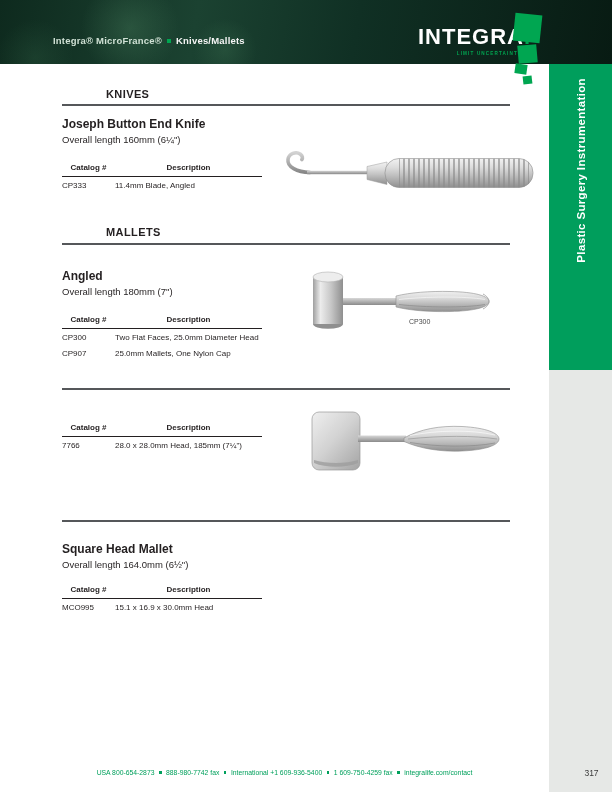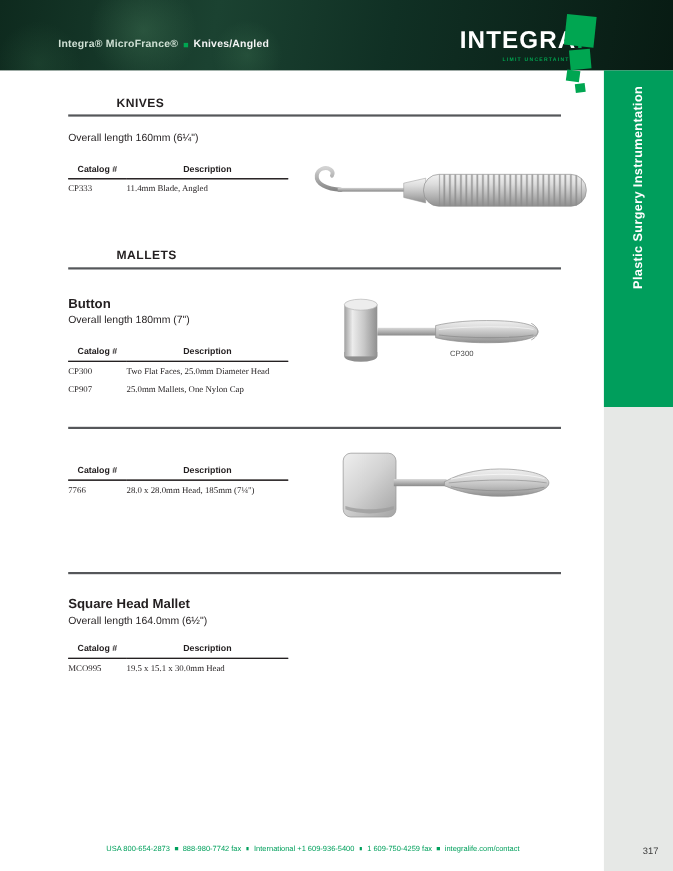--- a/index.html
+++ b/index.html
@@ -62,21 +62,21 @@
   .pname { font-size:12px; font-weight:bold; line-height:1.15; }
   .poverall { font-size:9.5px; line-height:1.2; margin-top:2px; }
 
   table.ptable { border-collapse:collapse; margin-top:18px; }
   .p3 table.ptable { margin-top:17px; }
   .p4 table.ptable { margin-top:15px; }
   .ptable th {
     font-size:8px; font-weight:bold; text-align:center;
     padding:0 0 4px 0; border-bottom:1.1px solid #231f20;
   }
-  .ptable td { font-size:8px; padding:4px 0 2px 0; line-height:1.2; vertical-align:top;font-family:Liberation Serif, serif; }
+  .ptable td { font-size:8px; padding:4px 0 2px 0; line-height:1.2; vertical-align:top; }
   .c1 { width:53px; } .c2 { width:147px; }
 
   .instr { position:absolute; }
   .img-knife   { left:283px; top:146px; }
   .img-mallet  { left:295px; top:265px; }
   .img-lombard { left:302px; top:398px; }
 
   
   .footer {
     position:absolute; left:20px; top:769px; width:529px;
@@ -88,21 +88,21 @@
 </style>
 </head>
 <body>
 
 <div class="page">
 
   <header class="banner">
     <div class="crumb">
       <span class="brand">Integra® MicroFrance®</span>
       <span class="sqbull"></span>
-      <span class="crumb-sec">Knives/Angled</span>
+      <span class="crumb-sec">Knives/Mallets</span>
     </div>
     <div class="logo">
       <div class="logo-row"><span class="logo-text">INTEGRA</span><span class="logo-dot">.</span></div>
       <div class="tagline">LIMIT UNCERTAINTY</div>
     </div>
   </header>
   <div class="sq sq1"></div>
   <div class="sq sq2"></div>
   <div class="sq sq3"></div>
   <div class="sq sq4"></div>
@@ -114,20 +114,21 @@
   <div class="pageno">317</div>
 
   <h2 class="cat cat-knives">KNIVES</h2>
   <div class="hrule rule1"></div>
   <h2 class="cat cat-mallets">MALLETS</h2>
   <div class="hrule rule2"></div>
   <div class="hrule rule3"></div>
   <div class="hrule rule4"></div>
 
   <section class="product p1">
+    <h3 class="pname">Joseph Button End Knife</h3>
     <p class="poverall">Overall length 160mm (6¼")</p>
     <table class="ptable">
       <thead>
         <tr>
           <th class="c1">Catalog #</th>
           <th class="c2">Description</th>
         </tr>
       </thead>
       <tbody>
         <tr>
@@ -158,21 +159,21 @@
         </clipPath>
     </defs>
     <path d="M 27,26.5 C 14,26 4,21 5,13.5 C 5.8,7.5 13,5 17.5,8.2 C 19.5,9.7 20,12 18.8,13.6" fill="none" stroke="url(#kshaft)" stroke-width="3.6" stroke-linecap="round"></path>
     <rect x="24" y="24.8" width="62" height="3.4" fill="url(#kshaft)"></rect>
     <path d="M 84,20.5 L 104,16 L 104,38.5 L 84,33.5 Z" fill="url(#kmetal)" stroke="#9c9c9c" stroke-width=".5"></path>
     <rect x="102" y="12.5" width="148" height="29" rx="14" fill="url(#kmetal)" stroke="#8d8d8d" stroke-width=".6"></rect>
     <rect x="116" y="12.5" width="130" height="29" fill="url(#kridge)" opacity=".8" clip-path="url(#kclip)"></rect>
   </svg>
 
   <section class="product p2">
-    <h3 class="pname">Button</h3>
+    <h3 class="pname">Angled</h3>
     <p class="poverall">Overall length 180mm (7")</p>
     <table class="ptable">
       <thead>
         <tr>
           <th class="c1">Catalog #</th>
           <th class="c2">Description</th>
         </tr>
       </thead>
       <tbody>
         <tr>
@@ -267,21 +268,21 @@
     <table class="ptable">
       <thead>
         <tr>
           <th class="c1">Catalog #</th>
           <th class="c2">Description</th>
         </tr>
       </thead>
       <tbody>
         <tr>
           <td class="c1">MCO995</td>
-          <td class="c2">19.5 x 15.1 x 30.0mm Head</td>
+          <td class="c2">15.1 x 16.9 x 30.0mm Head</td>
         </tr>
       </tbody>
     </table>
   </section>
 
   <footer class="footer">
     <span class="fseg">USA 800-654-2873</span><span class="fbull"></span><span class="fseg">888-980-7742 fax</span><span class="fbull"></span><span class="fseg">International +1 609-936-5400</span><span class="fbull"></span><span class="fseg">1 609-750-4259 fax</span><span class="fbull"></span><span class="fseg flink">integralife.com/contact</span>
   </footer>
 
 </div>

